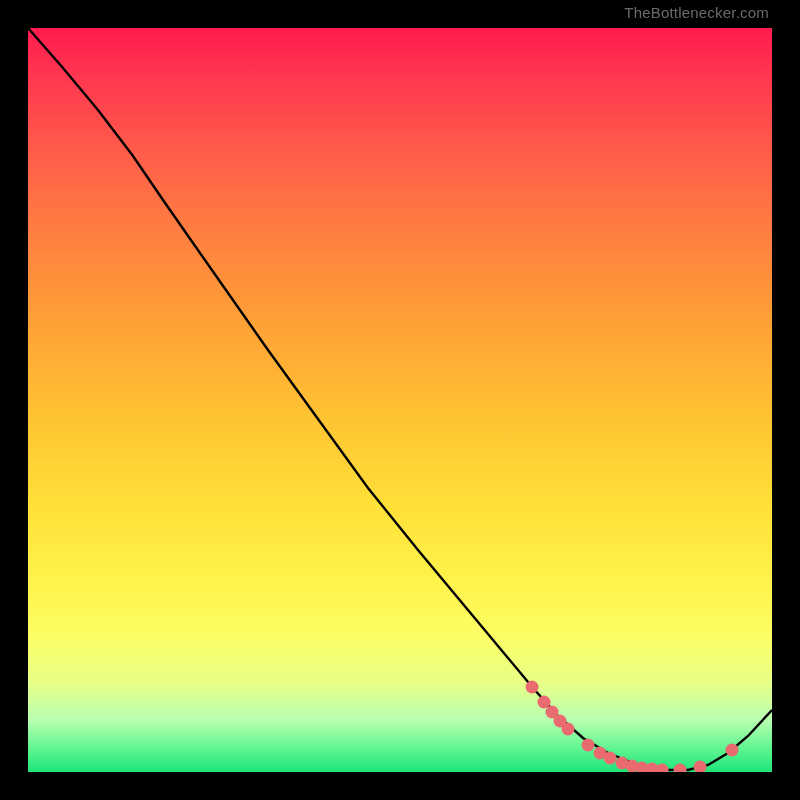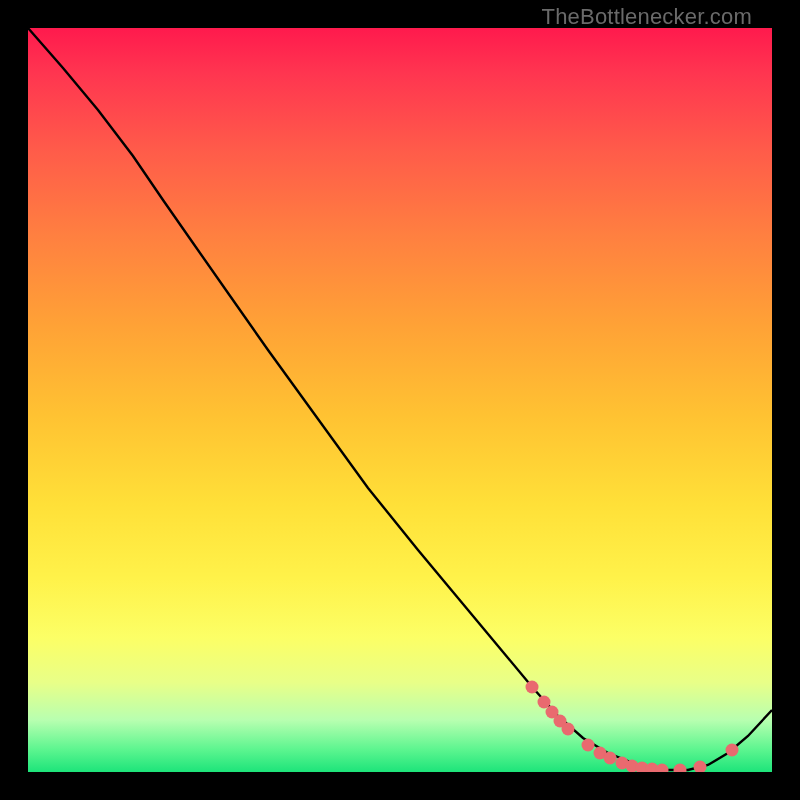--- a/index.html
+++ b/index.html
@@ -38,23 +38,23 @@
       #fcff66 82%,
       #e8ff88 88%,
       #b8ffb0 93%,
       #5cf58f 97%,
       #1de47a 100%
     );
   }
   .watermark {
     position: absolute;
     top: 4px;
-    right: 48px;
+    right: 31px;
     color: #6a6a6a;
-    font-size: 22px;
+    font-size: 15px;
     font-weight: 500;
     letter-spacing: 0.2px;
   }
   svg.curve {
     position: absolute;
     left: 0;
     top: 0;
     width: 744px;
     height: 744px;
   }

